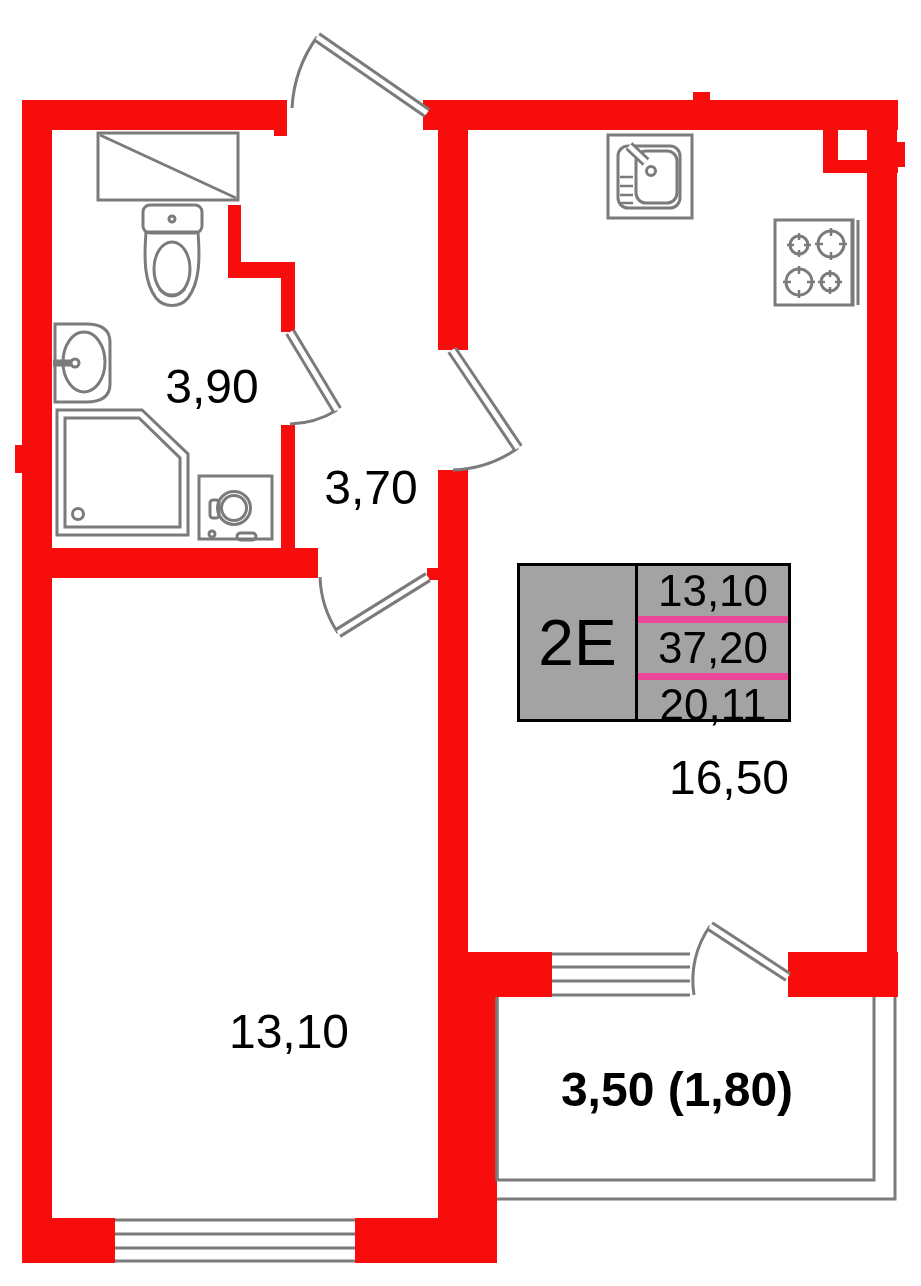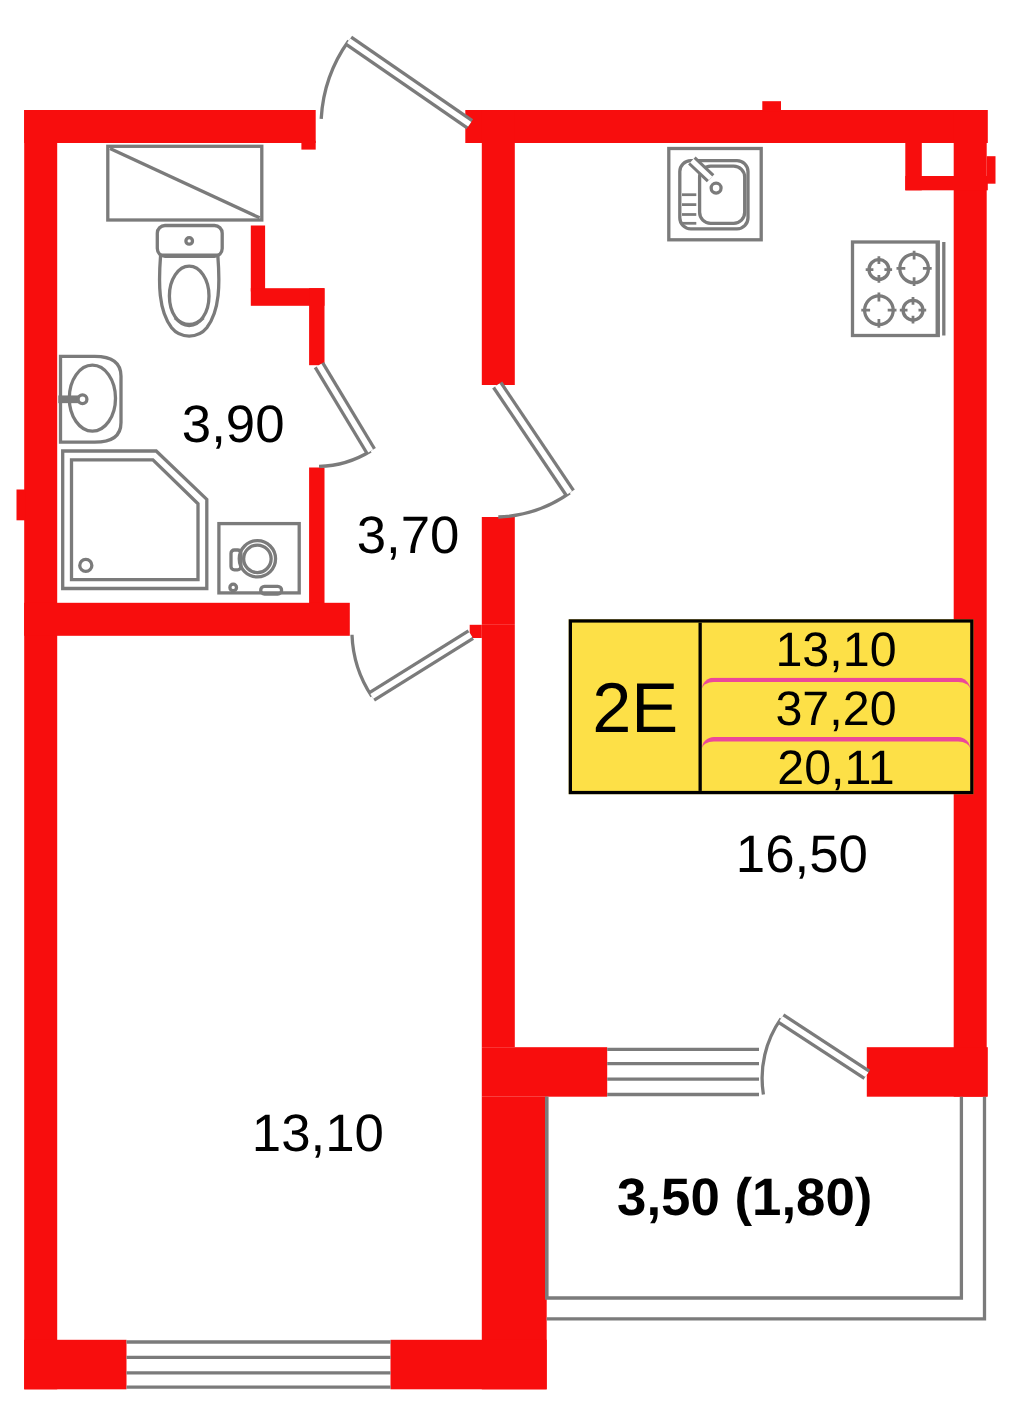--- a/index.html
+++ b/index.html
@@ -2,28 +2,28 @@
 <html><head>
 <meta charset="utf-8">
 <style>
   html,body{margin:0;padding:0;background:#fff;}
   #plan{position:relative;width:921px;height:1286px;background:#ffffff;overflow:hidden;
         font-family:"Liberation Sans", sans-serif;}
   #plan svg{position:absolute;left:0;top:0;}
   .plan-label{position:absolute;transform:translate(-50%,-50%);
               font-size:48px;color:#000;white-space:nowrap;letter-spacing:0px;}
   
-  #info-box{position:absolute;left:517px;top:563px;width:368px;height:159px;
-            box-sizing:border-box;border:3px solid #000;background:#fde047;display:flex;}
+  #info-box{position:absolute;left:517px;top:563px;width:274px;height:159px;
+            box-sizing:border-box;border:3px solid #000;background:#a3a3a3;display:flex;}
   #info-box .left-cell{width:118px;box-sizing:border-box;border-right:3px solid #000;
             display:flex;align-items:center;justify-content:center;font-size:64px;}
   #info-box .right-col{flex:1;display:flex;flex-direction:column;}
   #info-box .right-col .cell{flex:1;display:flex;align-items:center;justify-content:center;
             font-size:44px;box-sizing:border-box;}
-  #info-box .right-col .cell + .cell{border-top:4px solid #ec4899;border-radius:11px;}
+  #info-box .right-col .cell + .cell{border-top:7px solid #ec4899;}
 </style>
 </head>
 <body>
 
 <div id="plan">
 
 <svg width="921" height="1286" viewBox="0 0 921 1286">
 
   <g fill="#f80d0d">
     <rect x="22" y="100" width="30" height="1163"></rect>

